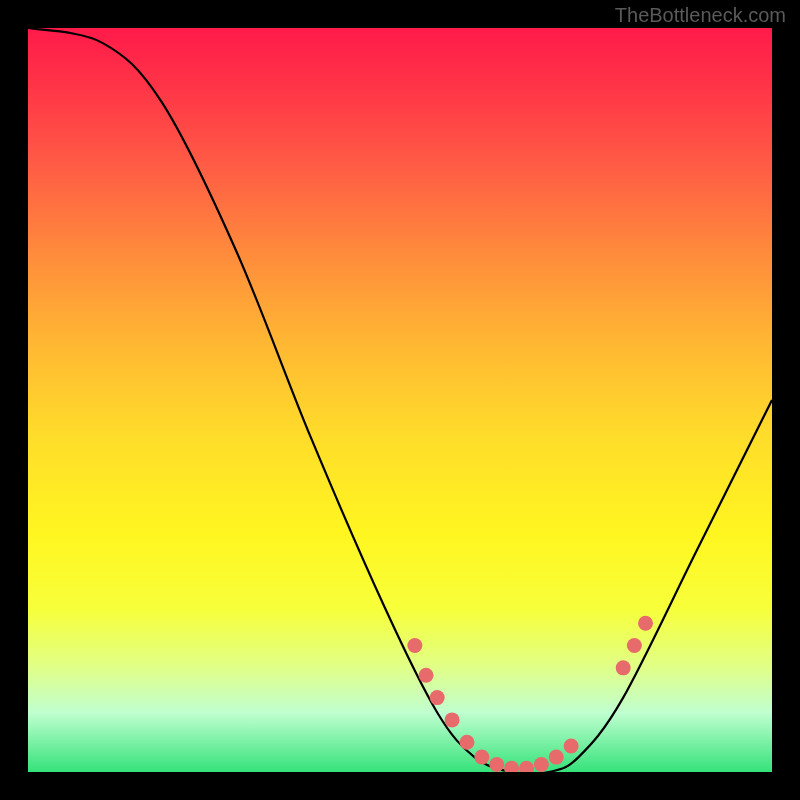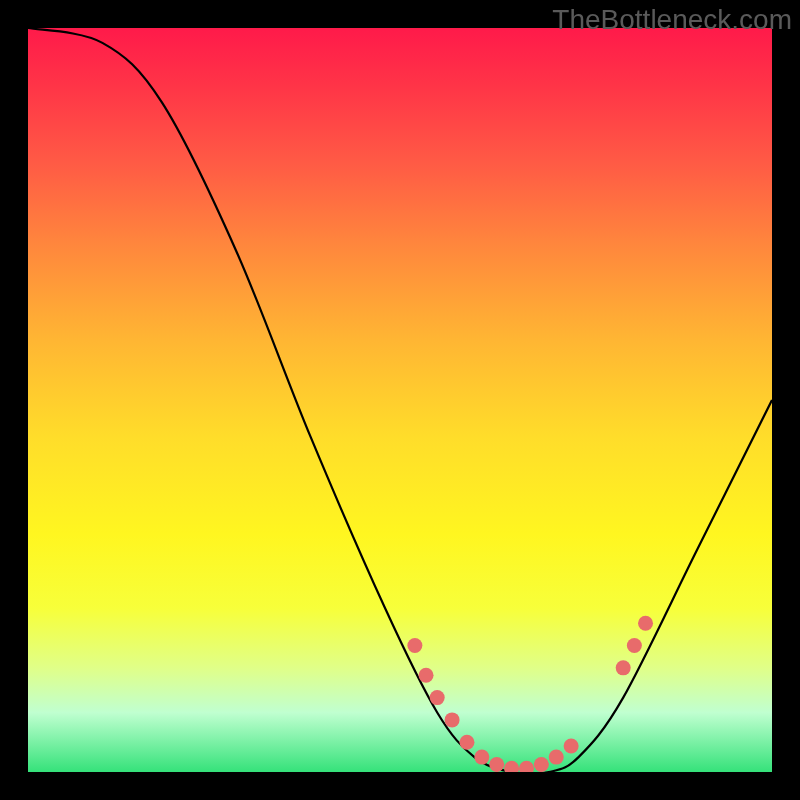--- a/index.html
+++ b/index.html
@@ -7,23 +7,23 @@
     width: 800px;
     height: 800px;
     background: #000;
     position: relative;
     font-family: Arial, sans-serif;
     overflow: hidden;
   }
   .attribution {
     position: absolute;
     top: 4px;
-    right: 8px;
+    right: 14px;
     color: #5a5a5a;
-    font-size: 28px;
+    font-size: 20px;
     font-weight: 500;
     z-index: 10;
   }
   .plot-area {
     position: absolute;
     left: 28px;
     top: 28px;
     width: 744px;
     height: 744px;
     background: linear-gradient(to bottom,

